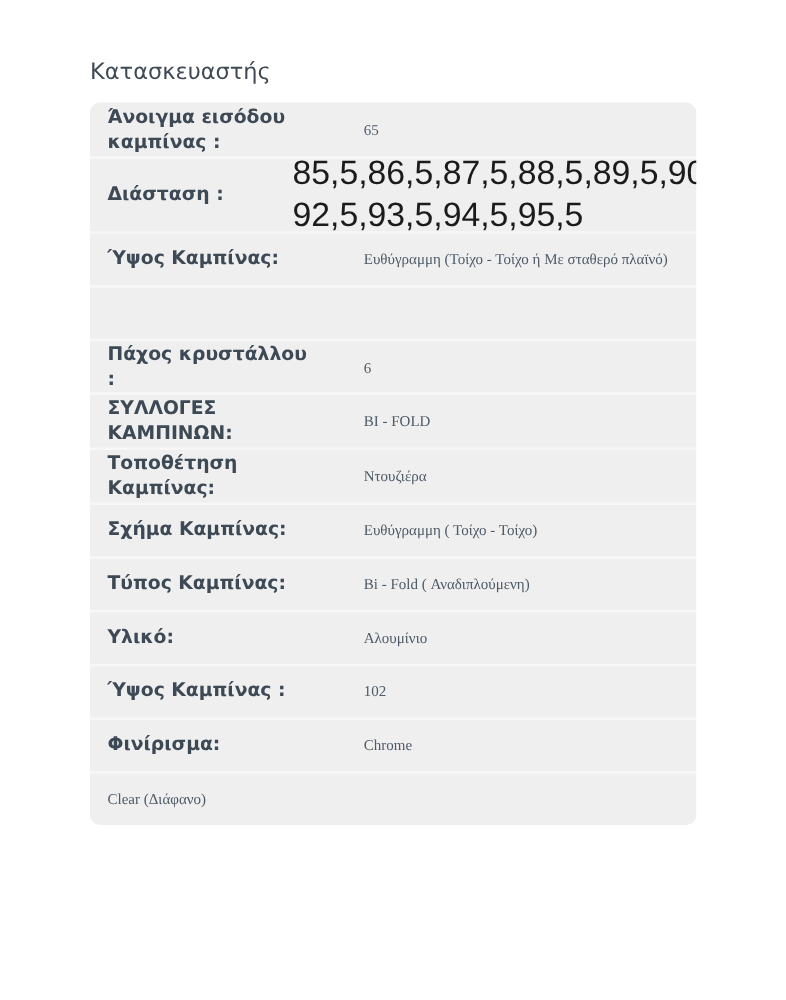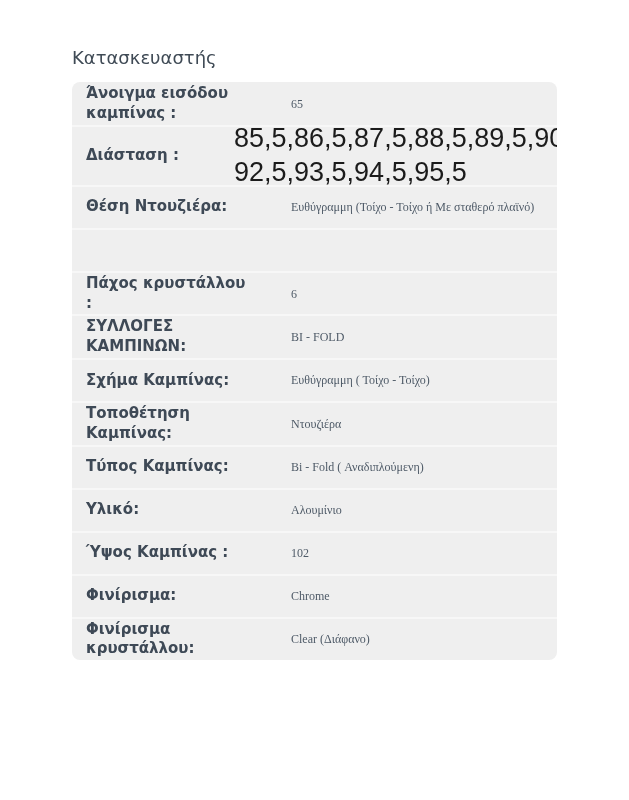--- a/index.html
+++ b/index.html
@@ -76,45 +76,45 @@
     <div class="label">Άνοιγμα εισόδου καμπίνας :</div>
     <div class="value">65</div>
   </div>
 
   <div class="row">
     <div class="label">Διάσταση :</div>
     <div class="value value-big">85,5,86,5,87,5,88,5,89,5,90,5,91,5 92,5,93,5,94,5,95,5</div>
   </div>
 
   <div class="row">
-    <div class="label">Θέση Ντουζιέρα:</div>
+    <div class="label">Ύψος Καμπίνας:</div>
     <div class="value">Ευθύγραμμη (Τοίχο - Τοίχο ή Με σταθερό πλαϊνό)</div>
   </div>
 
   <div class="row">
   </div>
 
   <div class="row">
     <div class="label">Πάχος κρυστάλλου :</div>
     <div class="value">6</div>
   </div>
 
   <div class="row">
     <div class="label">ΣΥΛΛΟΓΕΣ ΚΑΜΠΙΝΩΝ:</div>
     <div class="value">BI - FOLD</div>
   </div>
 
   <div class="row">
-    <div class="label">Σχήμα Καμπίνας:</div>
-    <div class="value">Ευθύγραμμη ( Τοίχο - Τοίχο)</div>
+    <div class="label">Τοποθέτηση Καμπίνας:</div>
+    <div class="value">Ντουζιέρα</div>
   </div>
 
   <div class="row">
-    <div class="label">Τοποθέτηση Καμπίνας:</div>
-    <div class="value">Ντουζιέρα</div>
+    <div class="label">Σχήμα Καμπίνας:</div>
+    <div class="value">Ευθύγραμμη ( Τοίχο - Τοίχο)</div>
   </div>
 
   <div class="row">
     <div class="label">Τύπος Καμπίνας:</div>
     <div class="value">Bi - Fold ( Αναδιπλούμενη)</div>
   </div>
 
   <div class="row">
     <div class="label">Υλικό:</div>
     <div class="value">Αλουμίνιο</div>
@@ -124,17 +124,16 @@
     <div class="label">Ύψος Καμπίνας :</div>
     <div class="value">102</div>
   </div>
 
   <div class="row">
     <div class="label">Φινίρισμα:</div>
     <div class="value">Chrome</div>
   </div>
 
   <div class="row">
-    <div class="label">Φινίρισμα κρυστάλλου:</div>
     <div class="value">Clear (Διάφανο)</div>
   </div>
 </div>
 </div>
 
 </body></html>

